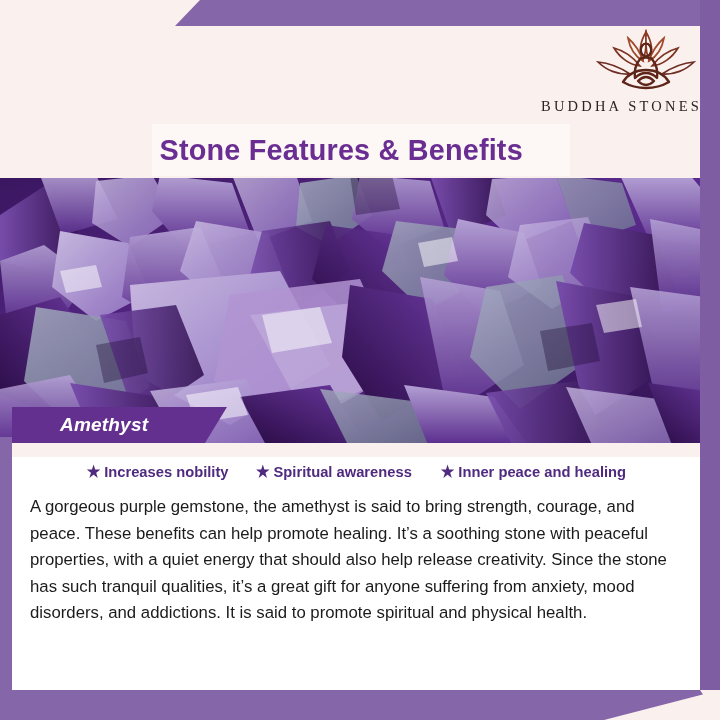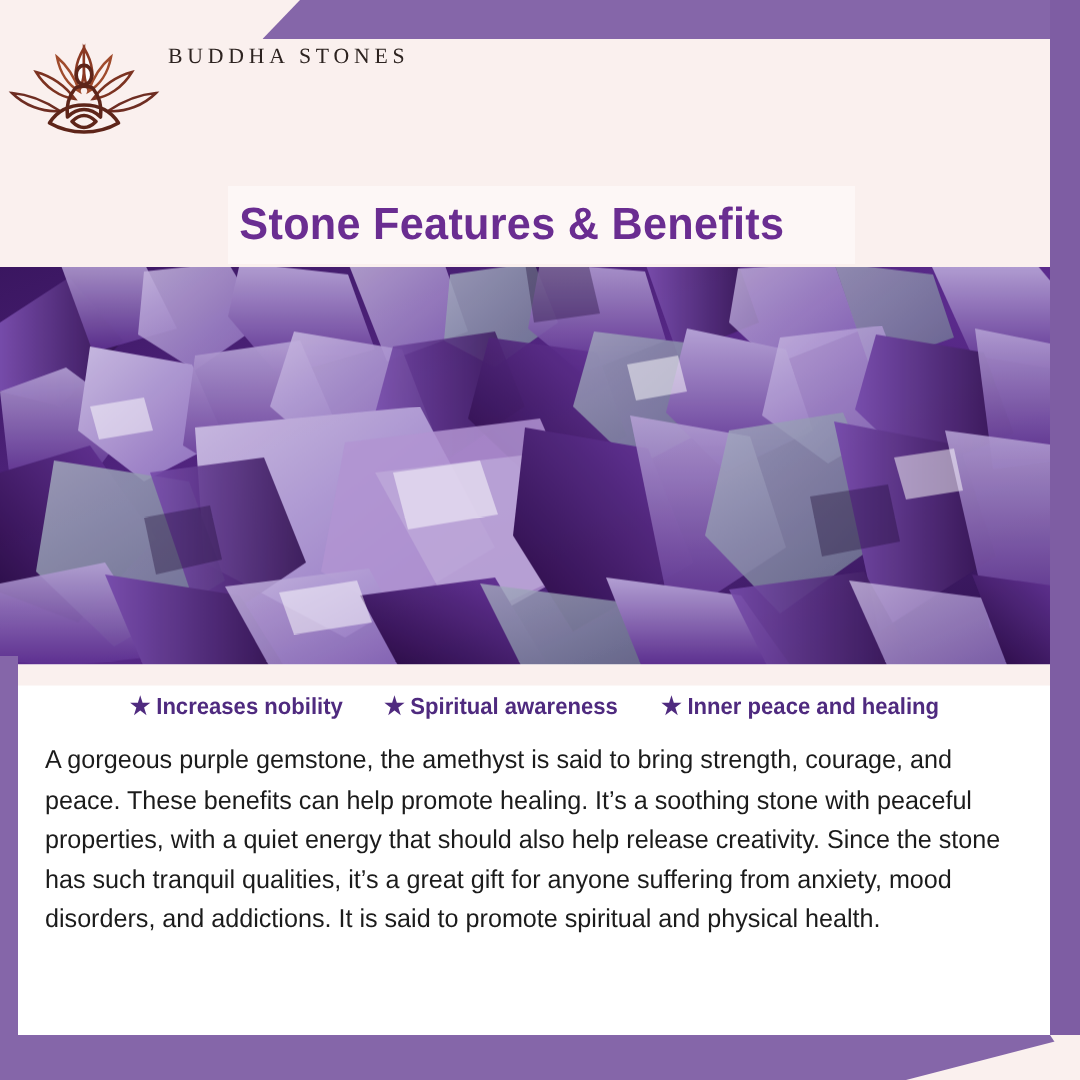--- a/index.html
+++ b/index.html
@@ -75,22 +75,22 @@
     height: 178px;
     background: #faf0ee;
     z-index: 2;
   }
   .logo-wrap {
     position: absolute;
     top: 26px;
     left: 0;
     width: 702px;
     display: flex;
-    flex-direction: row;
-    align-items: flex-start;
+    flex-direction: column;
+    align-items: flex-end;
   }
   .logo-mark {
     width: 112px;
     height: 68px;
     display: block;
   }
   .brand-name {
     margin-top: 4px;
     font-family: "Liberation Serif", serif;
     font-size: 14.5px;
@@ -344,20 +344,23 @@
         <polygon points="60,96 96,90 102,112 66,118"></polygon>
       </g>
       <g opacity="0.35" fill="#1a0630">
         <polygon points="350,0 392,0 400,34 356,40"></polygon>
         <polygon points="540,156 592,148 600,186 548,196"></polygon>
         <polygon points="96,170 140,162 148,198 104,208"></polygon>
       </g>
     </svg>
   </div>
 
+  <div class="stone-banner">
+    <span class="stone-banner-label">Amethyst</span>
+  </div>
 
   <div class="panel">
     <div class="panel-topband"></div>
 
     <div class="benefits">
       <div class="benefit">
         <span class="star">★</span>
         <span>Increases nobility</span>
       </div>
       <div class="benefit">

